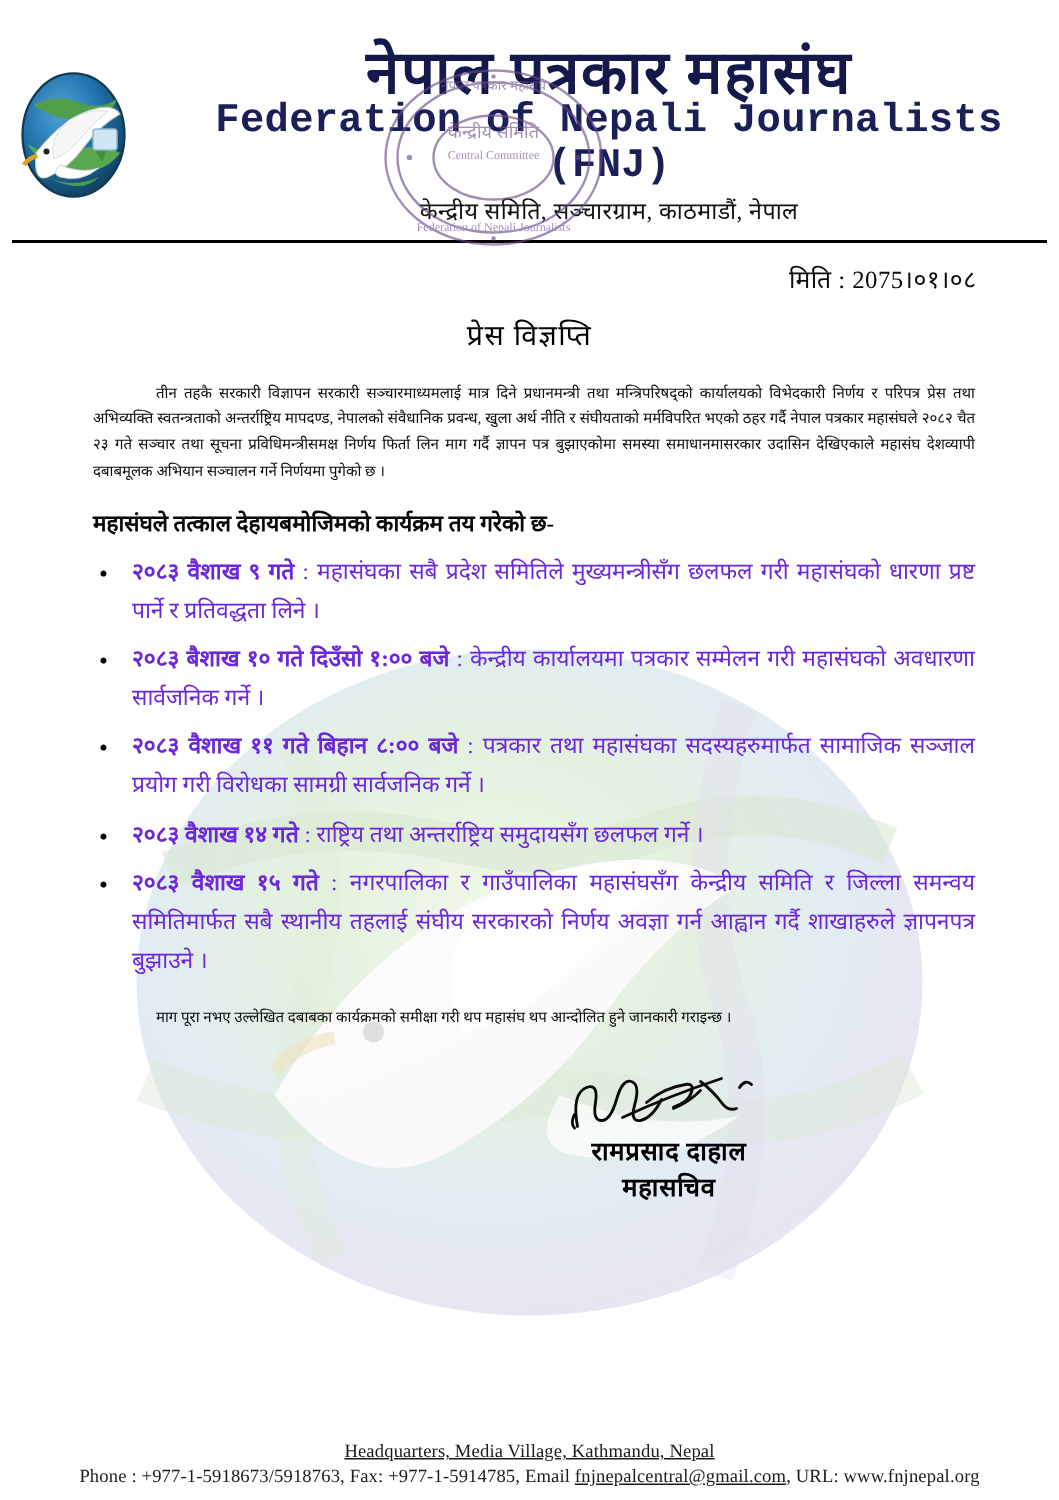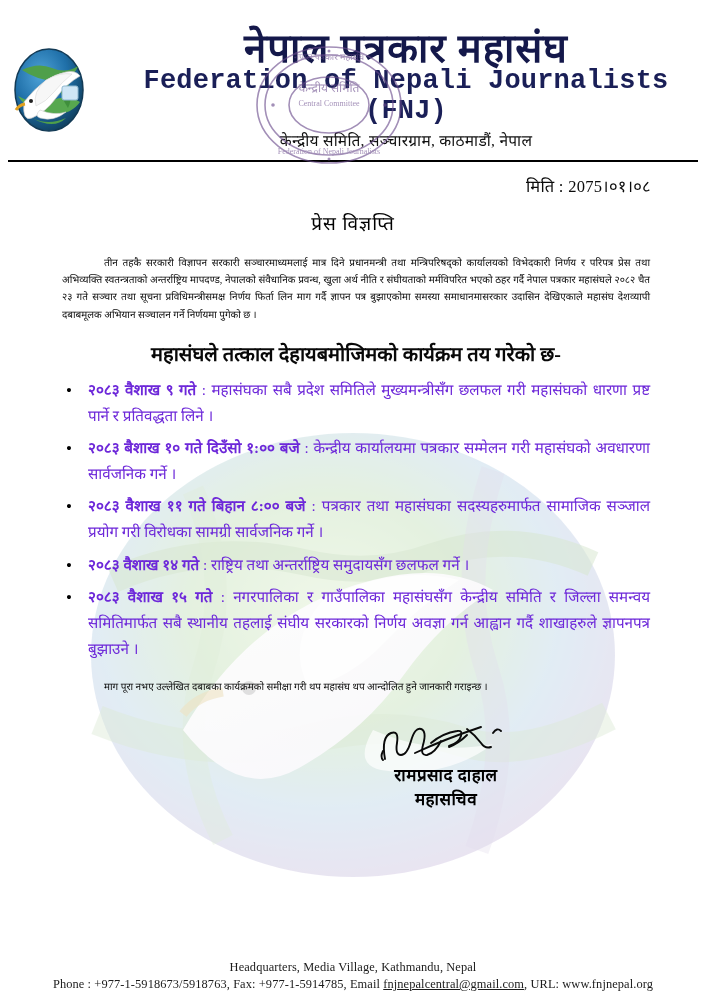--- a/index.html
+++ b/index.html
@@ -127,25 +127,24 @@
     color: #0a0a0a;
     text-align: justify;
     text-justify: inter-word;
   }
   .para.intro {
     margin-top: 18px;
     text-indent: 42px;
   }
   .section-head {
     margin: 15px 0 0 0;
-    font-size: 20px;
+    font-size: 15px;
     font-weight: bold;
     color: #080808;
     line-height: 1.6;
-    text-align: center;
   }
   ul.program-list {
     list-style: none;
     margin: 7px 0 0 0;
     padding: 0;
   }
   ul.program-list > li {
     position: relative;
     padding-left: 26px;
     margin-bottom: 6px;
@@ -207,20 +206,21 @@
     left: 0;
     right: 0;
     bottom: 8px;
     z-index: 3;
     text-align: center;
     color: #1b1b1b;
   }
   .footer-line1 {
     font-size: 12.4px;
     letter-spacing: 0.1px;
+    text-decoration: underline;
   }
   .footer-line2 {
     font-size: 12.4px;
     margin-top: 2px;
     letter-spacing: 0.1px;
   }
   .footer-email {
     text-decoration: underline;
   }
 </style>

